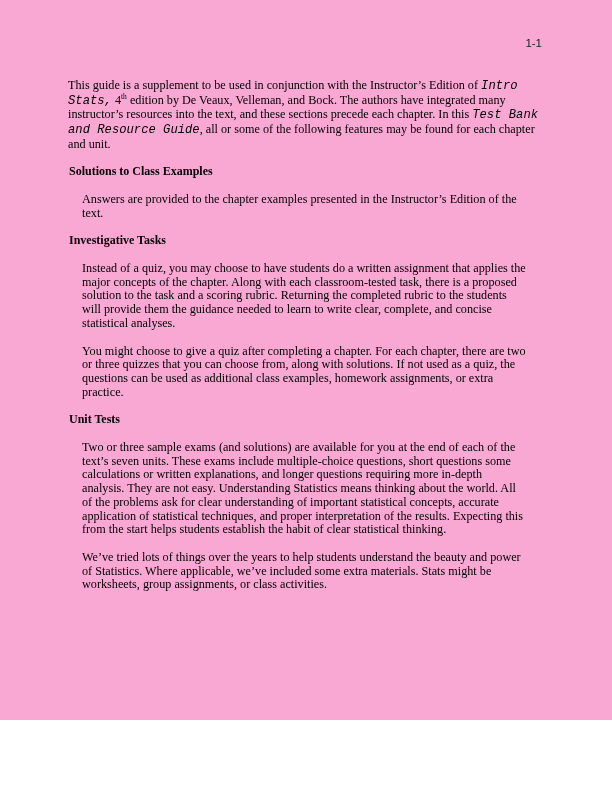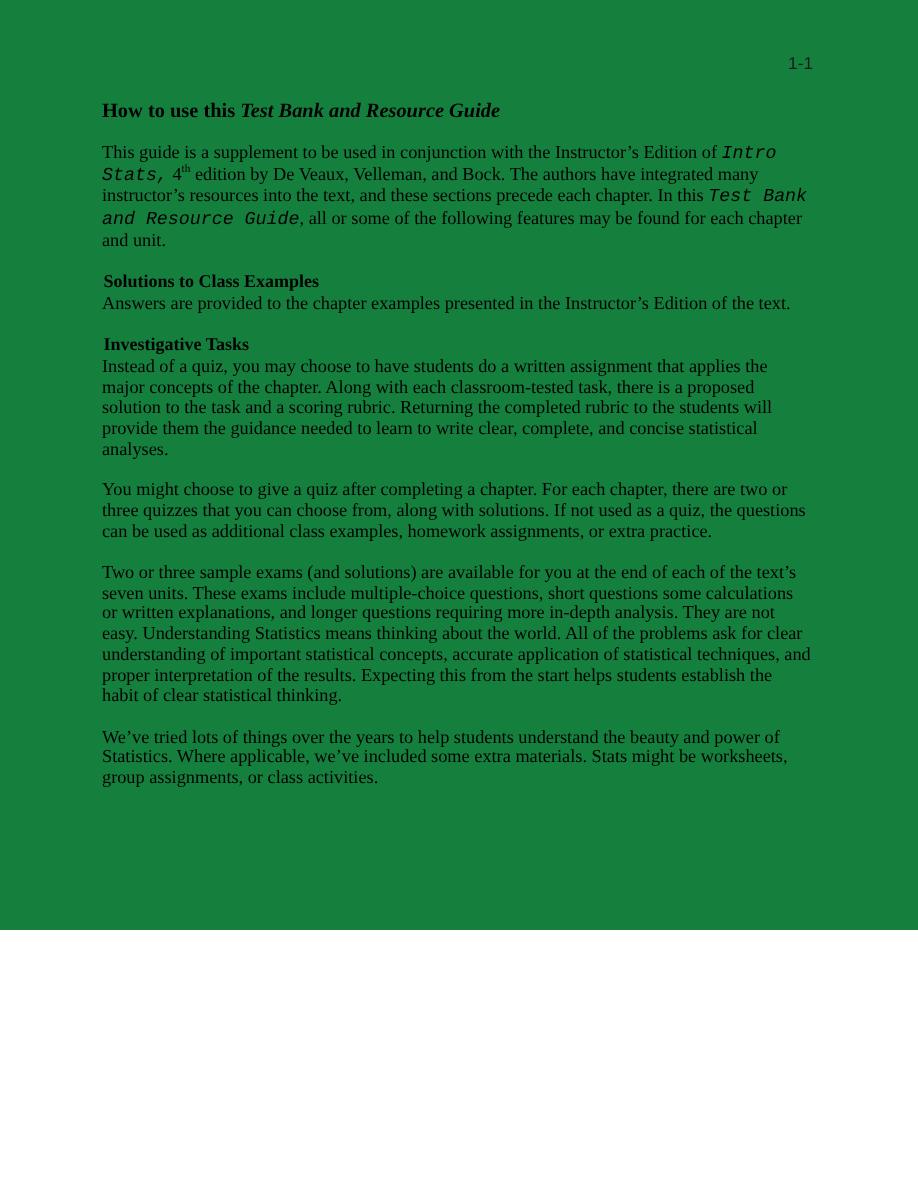--- a/index.html
+++ b/index.html
@@ -3,22 +3,22 @@
 <meta charset="utf-8">
 <style>
   html, body {
     margin: 0;
     padding: 0;
     background: #ffffff;
   }
   .page {
     position: relative;
     width: 612px;
-    height: 620px;
-    background: #15803d;
+    height: 720px;
+    background: #f9a8d4;
     overflow: hidden;
     font-family: "Liberation Serif", serif;
     color: #000000;
   }
   .page-number {
     position: absolute;
     top: 37px;
     right: 70px;
     font-family: "Liberation Sans", sans-serif;
     font-size: 11.5px;
@@ -51,21 +51,21 @@
   .para em { font-style: italic; font-family: Liberation Mono, monospace; }
   .section {
     margin-top: 13.7px;
   }
   .section-heading {
     font-weight: bold;
     margin: 1px;
     font-size: 12px;
   }
   .section-body {
-    margin: 0;
+    margin: 14px;
   }
   .badge {
     position: absolute;
     left: 485px;
     top: 744px;
     width: 88px;
     height: 27px;
     background: #16161f;
     border-radius: 7px;
     display: flex;
@@ -91,39 +91,39 @@
 </style>
 </head>
 <body>
 
 <div class="page">
 
   <div class="page-number">1-1</div>
 
   <div class="content">
 
-    <h1 class="doc-title"><strong>How to use this </strong><em>Test Bank and Resource Guide</em></h1>
 
     <p class="para"><span>This guide is a supplement to be used in conjunction with the Instructor’s Edition of </span><em>Intro Stats,</em><span> 4</span><sup>th</sup><span> edition by De Veaux, Velleman, and Bock. The authors have integrated many instructor’s resources into the text, and these sections precede each chapter. In this </span><em>Test Bank and Resource Guide</em><span>, all or some of the following features may be found for each chapter and unit.</span></p>
 
     <div class="section">
       <p class="section-heading">Solutions to Class Examples</p>
       <p class="section-body">Answers are provided to the chapter examples presented in the Instructor’s Edition of the text.</p>
     </div>
 
     <div class="section">
       <p class="section-heading">Investigative Tasks</p>
       <p class="section-body">Instead of a quiz, you may choose to have students do a written assignment that applies the major concepts of the chapter. Along with each classroom-tested task, there is a proposed solution to the task and a scoring rubric.  Returning the completed rubric to the students will provide them the guidance needed to learn to write clear, complete, and concise statistical analyses.</p>
     </div>
 
     <div class="section">
       <p class="section-body">You might choose to give a quiz after completing a chapter. For each chapter, there are two or three quizzes that you can choose from, along with solutions.  If not used as a quiz, the questions can be used as additional class examples, homework assignments, or extra practice.</p>
     </div>
 
     <div class="section">
+      <p class="section-heading">Unit Tests</p>
       <p class="section-body">Two or three sample exams (and solutions) are available for you at the end of each of the text’s seven units. These exams include multiple-choice questions, short questions some calculations or written explanations, and longer questions requiring more in-depth analysis. They are not easy. Understanding Statistics means thinking about the world. All of the problems ask for clear understanding of important statistical concepts, accurate application of statistical techniques, and proper interpretation of the results. Expecting this from the start helps students establish the habit of clear statistical thinking.</p>
     </div>
 
     <div class="section">
       <p class="section-body">We’ve tried lots of things over the years to help students understand the beauty and power of Statistics. Where applicable, we’ve included some extra materials. Stats might be worksheets, group assignments, or class activities.</p>
     </div>
 
   </div>
 
   <div class="badge">

